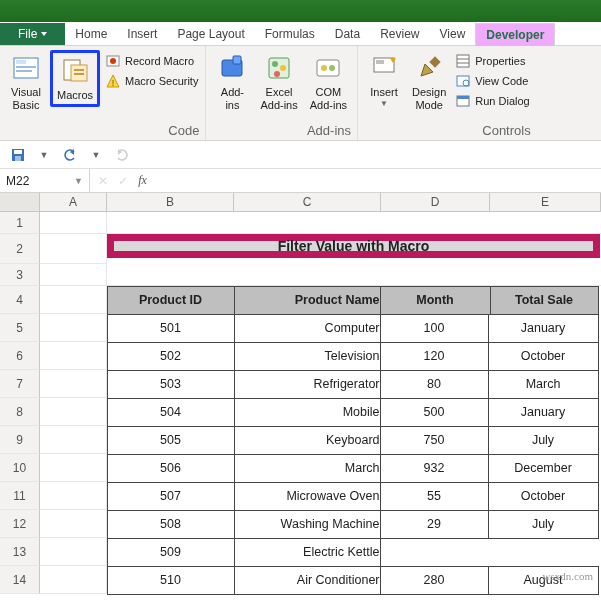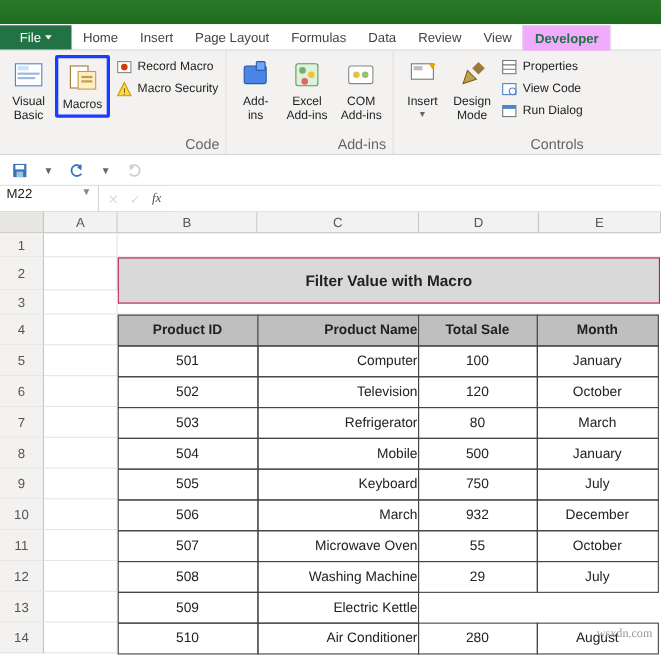--- a/index.html
+++ b/index.html
@@ -115,21 +115,21 @@
   .fbar {
     height: 24px;
     display: flex;
     align-items: stretch;
     border-bottom: 1px solid #d4d4d4;
   }
   .namebox {
     width: 90px;
     border-right: 1px solid #d4d4d4;
     display: flex;
-    align-items: flex-start;
+    align-items: center;
     padding: 0 6px;
     font-size: 12px;
   }
   .namebox .dd { margin-left:auto; color:#888; font-size:9px;}
   .fbar-icons {
     display: flex; align-items:center; gap:10px; padding:0 8px;
     color:#888;
   }
   .fx { font-style: italic; font-family: "Times New Roman", serif; color:#555;}
   .formula-input { flex:1; border:none; outline:none; padding:0 6px; font-size:12px;}
@@ -154,24 +154,24 @@
     text-align: center;
     font-size: 12px;
     color: #555;
     border-right: 1px solid #c6c6c6;
     border-bottom: 1px solid #e6e6e6;
     display:flex; align-items:center; justify-content:center;
   }
   .title-cell {
     flex:1;
     background: #d9d9d9;
-    border: 1px solid #be185d;
+    border: 7px solid #be185d;
     display:flex; align-items:center; justify-content:center;
     font-weight:700; font-size:14px;
-    height: 42px;
+    height: 24px;
     margin-right:1px;
   }
   .tblrow {
     display:flex; align-items:stretch;
     height:28px;
   }
   .tblrow .rh { width:40px; }
   .spacer-a { width:67px; border-right:1px solid #e6e6e6; border-bottom:1px solid #e6e6e6;}
   .th, .td {
     border: 1px solid #444;
@@ -431,25 +431,25 @@
 
   <div class="tblrow">
     <div class="rh">4</div>
     <div class="spacer-a"></div>
     <div class="th w-b">
         <span>Product ID</span>
       </div>
     <div class="th w-c">
         <span>Product Name</span>
       </div>
+    <div class="th w-e">
+        <span>Month</span>
+      </div>
     <div class="th w-d">
         <span>Total Sale</span>
-      </div>
-    <div class="th w-e">
-        <span>Month</span>
       </div>
   </div>
 
   <div id="data-rows">
       <div class="tblrow">
         <div class="rh">5</div>
         <div class="spacer-a"></div>
         <div class="td w-b">501</div>
         <div class="td w-c">Computer</div>
         <div class="td w-d">100</div>

